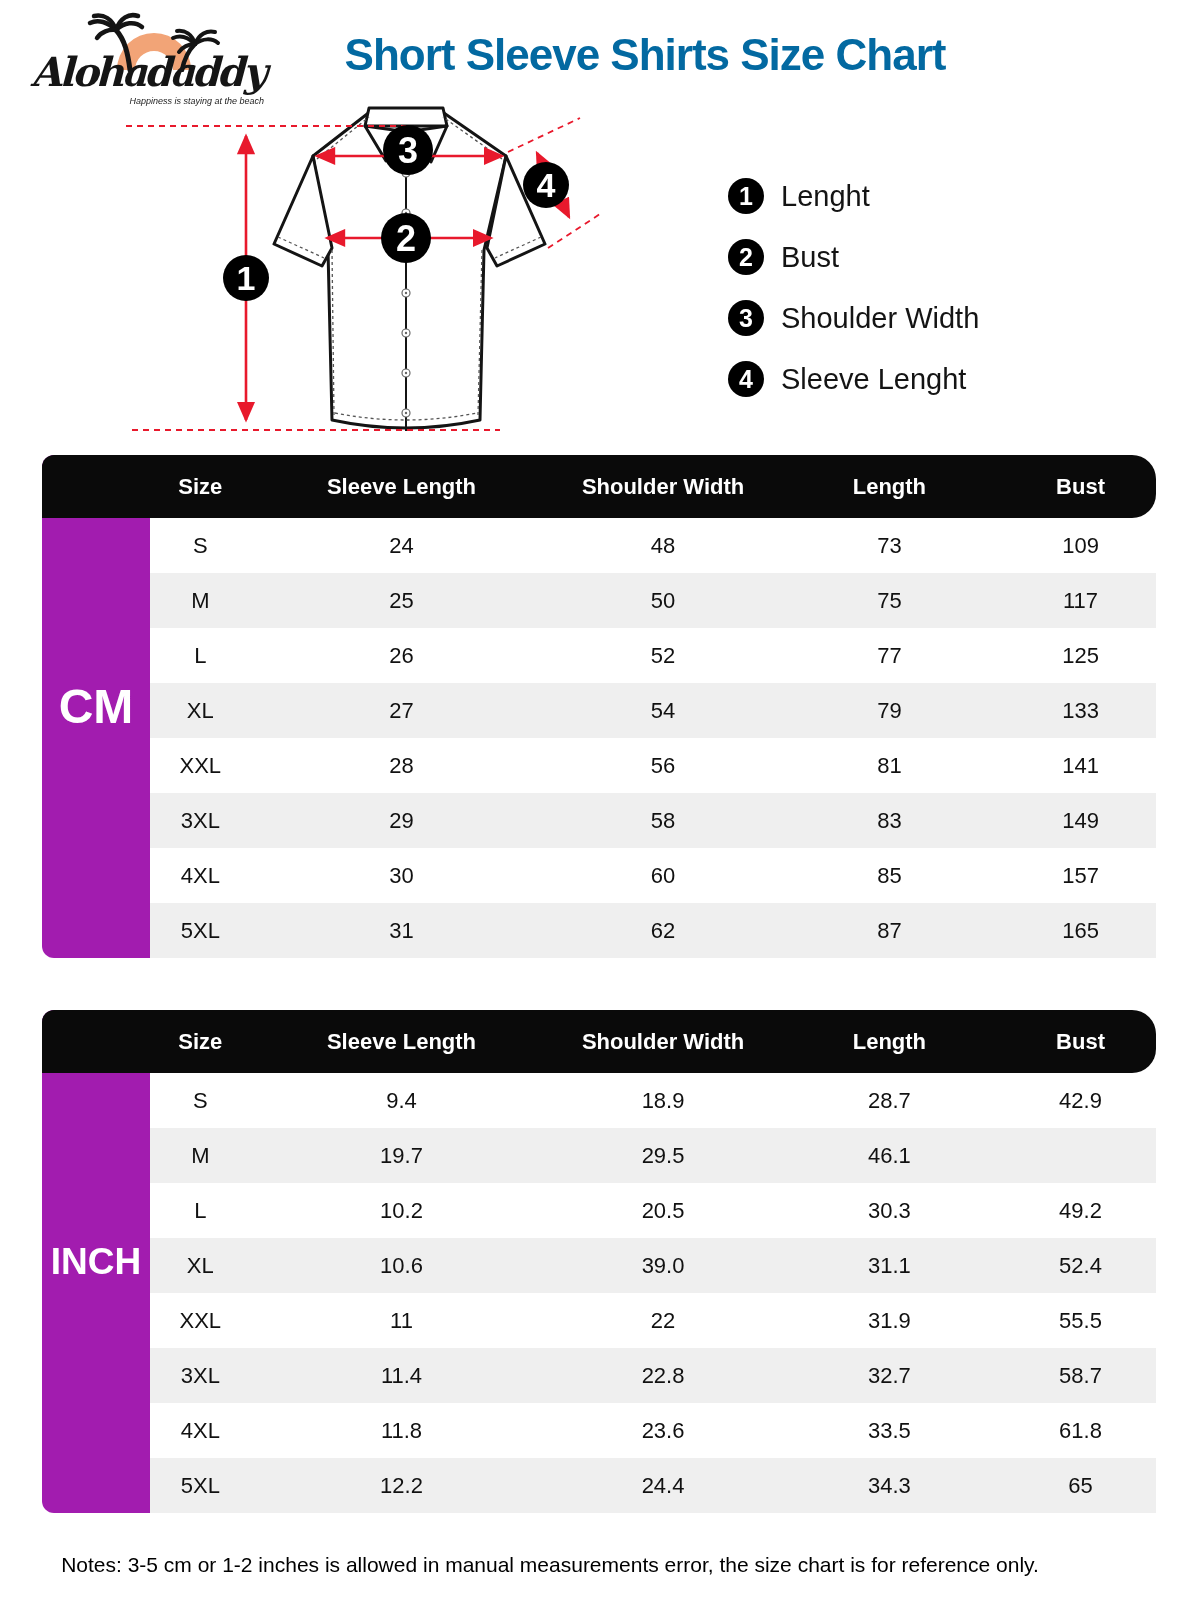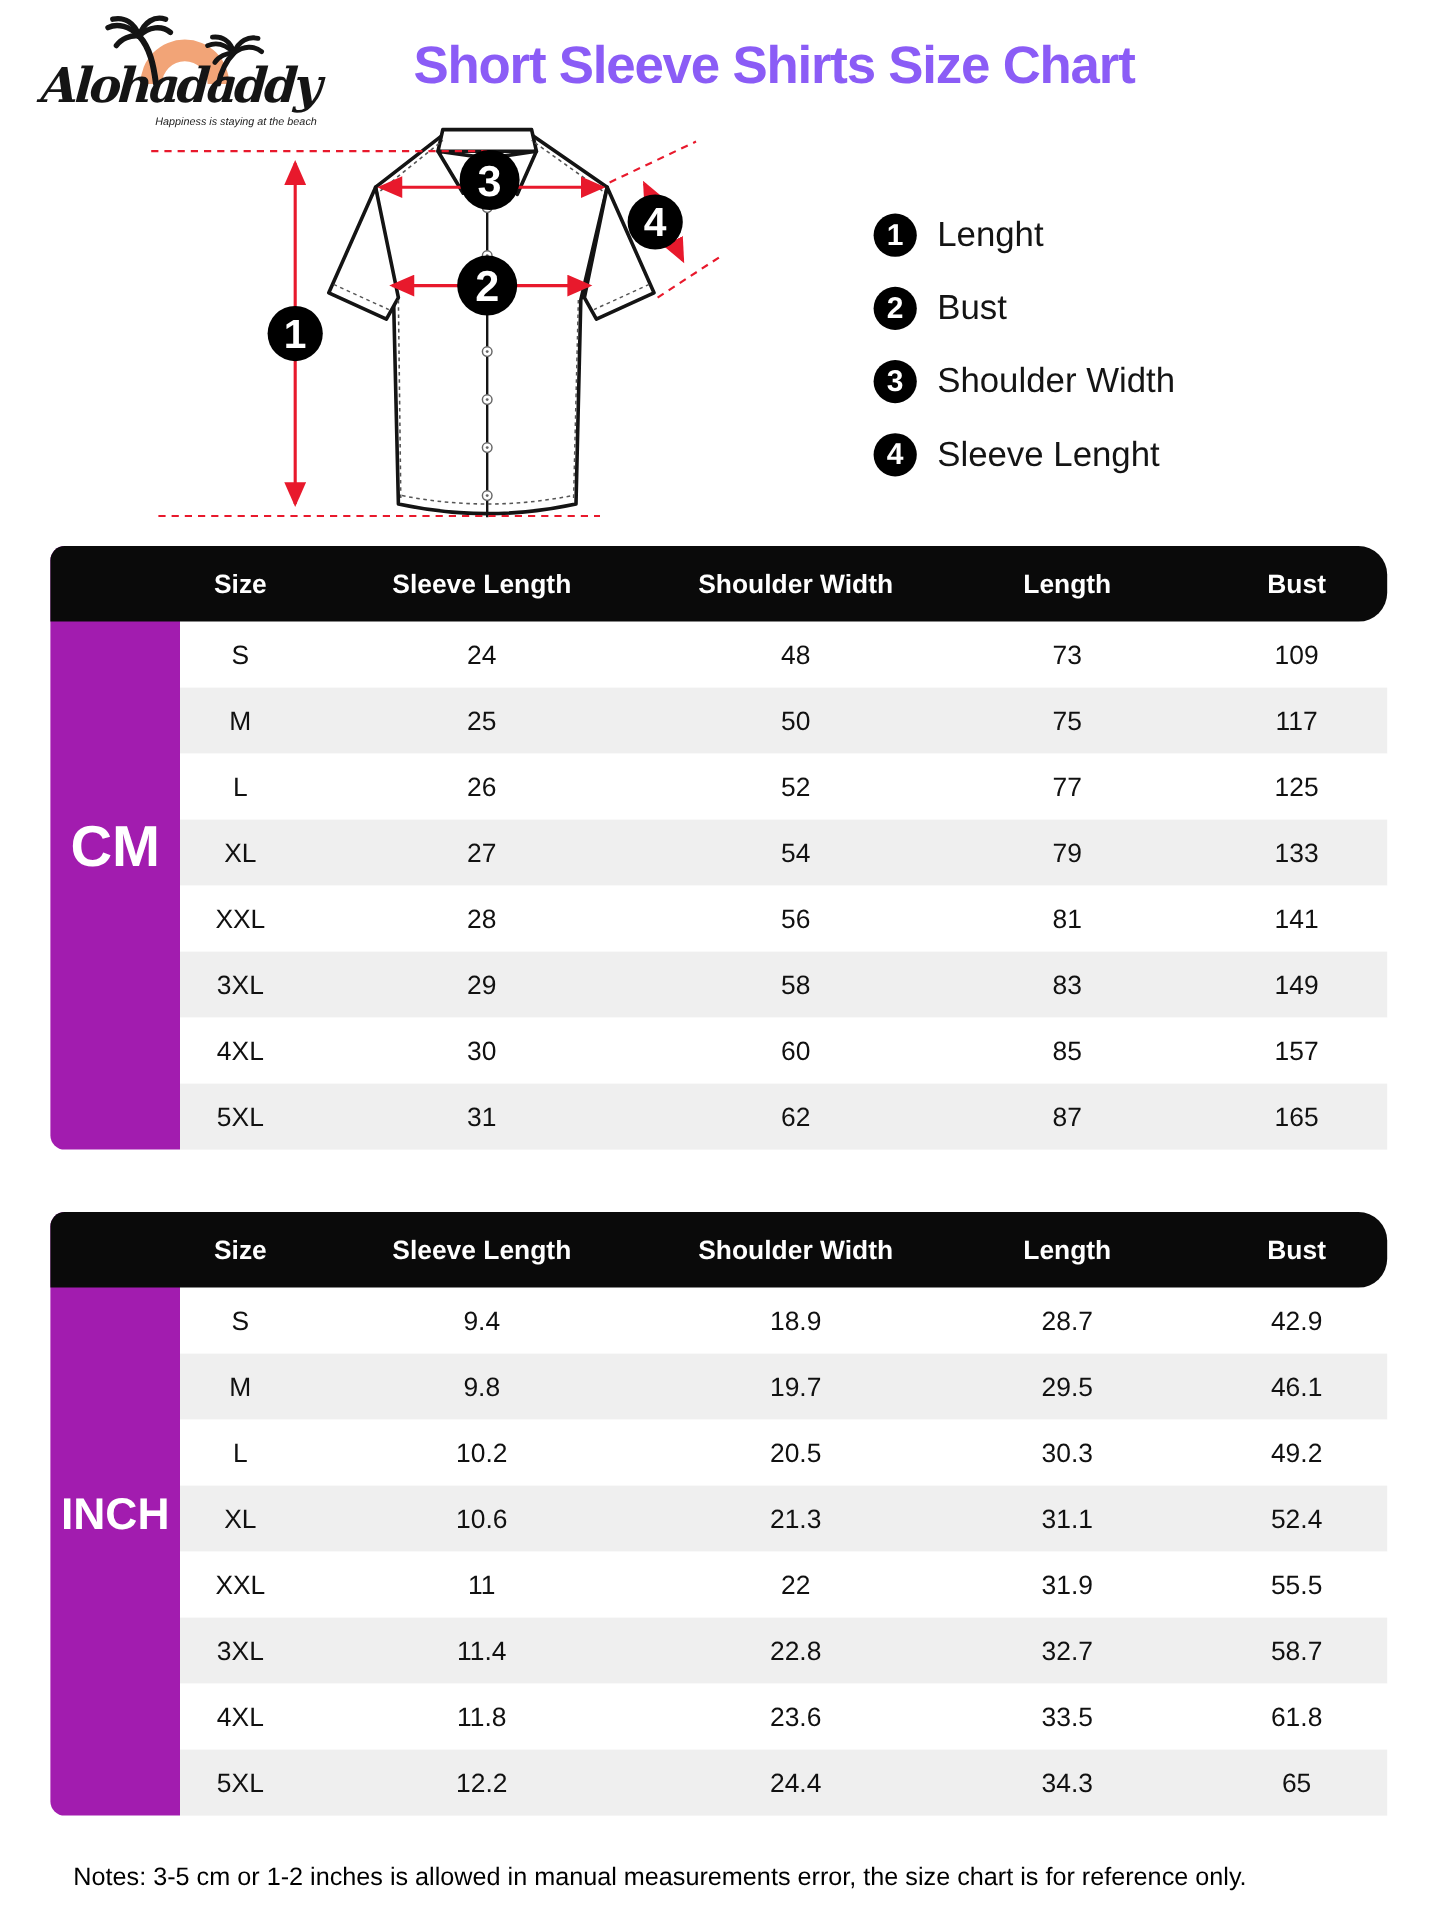--- a/index.html
+++ b/index.html
@@ -15,21 +15,21 @@
     font-family:"DejaVu Serif", serif;font-style:italic;font-weight:bold;
     font-size:40px;letter-spacing:-3px;color:#151515;transform:skewX(-4deg);
     white-space:nowrap;
   }
   .logo-tagline{
     position:absolute;right:6px;top:88px;font-size:9px;font-style:italic;
     color:#222;white-space:nowrap;
   }
   .page-title{
     position:absolute;left:270px;top:30px;width:750px;margin:0;
-    text-align:center;font-size:44px;font-weight:bold;color:#8b5cf6;
+    text-align:center;font-size:44px;font-weight:bold;color:#0369a1;
     letter-spacing:-1px;white-space:nowrap;
   }
   
   .diagram{position:absolute;left:118px;top:98px;width:484px;height:354px;}
   .legend{position:absolute;left:728px;top:178px;}
   .legend-item{display:flex;align-items:center;height:36px;margin-bottom:25px;}
   .legend-num{
     width:36px;height:36px;border-radius:50%;background:#000;color:#fff;
     font-weight:bold;font-size:25px;display:flex;align-items:center;
     justify-content:center;margin-right:17px;flex:0 0 auto;
@@ -277,36 +277,35 @@
   <div class="tbody">
       <div class="trow">
         <div class="tcell">S</div>
         <div class="tcell">9.4</div>
         <div class="tcell">18.9</div>
         <div class="tcell">28.7</div>
         <div class="tcell">42.9</div>
       </div>
       <div class="trow alt">
         <div class="tcell">M</div>
-        <div class="tcell">9.8</div>
         <div class="tcell">19.7</div>
         <div class="tcell">29.5</div>
         <div class="tcell">46.1</div>
       </div>
       <div class="trow">
         <div class="tcell">L</div>
         <div class="tcell">10.2</div>
         <div class="tcell">20.5</div>
         <div class="tcell">30.3</div>
         <div class="tcell">49.2</div>
       </div>
       <div class="trow alt">
         <div class="tcell">XL</div>
         <div class="tcell">10.6</div>
-        <div class="tcell">21.3</div>
+        <div class="tcell">39.0</div>
         <div class="tcell">31.1</div>
         <div class="tcell">52.4</div>
       </div>
       <div class="trow">
         <div class="tcell">XXL</div>
         <div class="tcell">11</div>
         <div class="tcell">22</div>
         <div class="tcell">31.9</div>
         <div class="tcell">55.5</div>
       </div>

